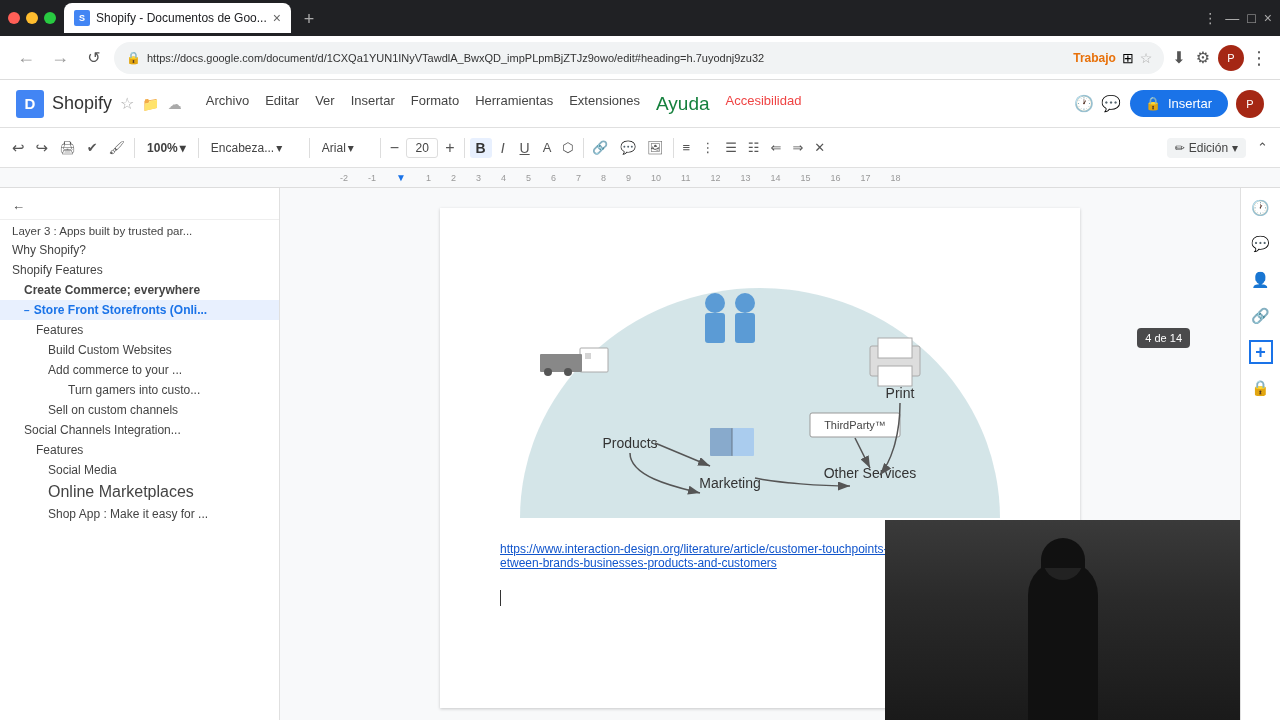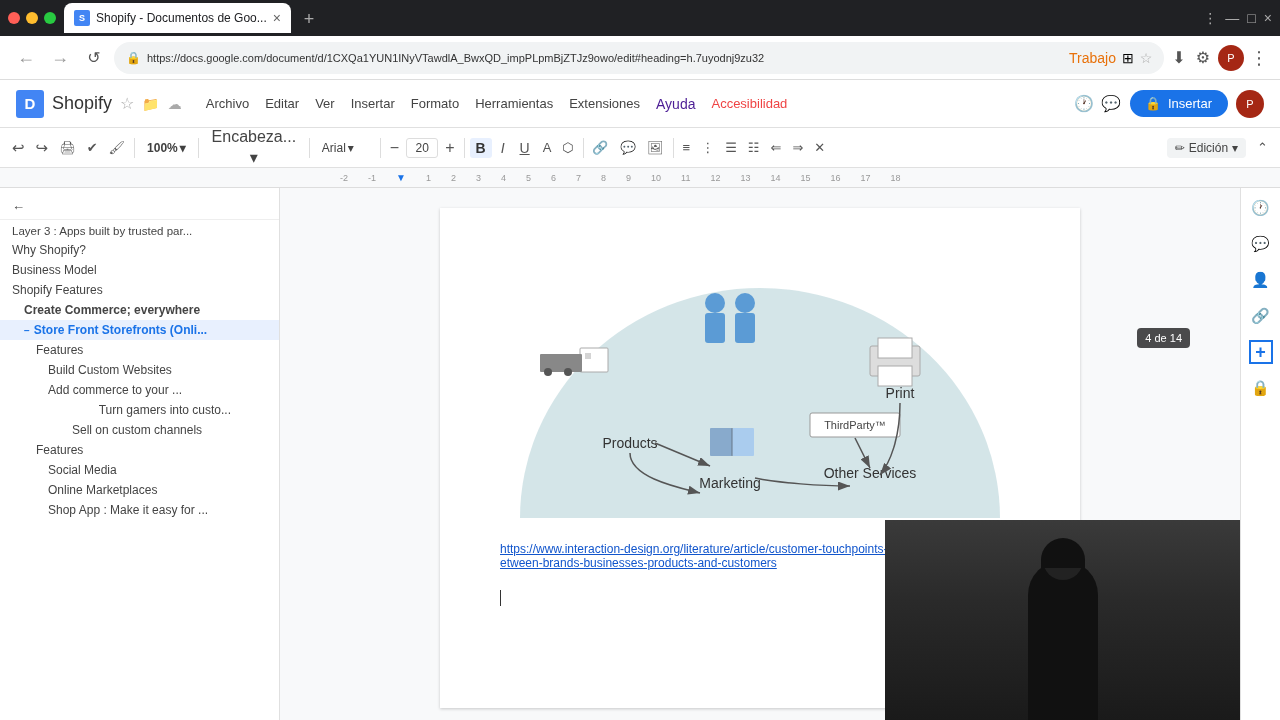--- a/index.html
+++ b/index.html
@@ -33,21 +33,21 @@
   <div style="color:#aaa;font-size:14px;">×</div>
 </div>
 
 <div style="background:#fff; height:44px; display:flex; align-items:center; padding:0 12px; gap:6px; border-bottom:1px solid #ddd;">
   <div style="color:#999;font-size:18px;cursor:pointer;width:28px;height:28px;display:flex;align-items:center;justify-content:center;">←</div>
   <div style="color:#999;font-size:18px;cursor:pointer;width:28px;height:28px;display:flex;align-items:center;justify-content:center;">→</div>
   <div style="color:#555;font-size:16px;cursor:pointer;width:28px;height:28px;display:flex;align-items:center;justify-content:center;">↺</div>
   <div style="flex:1;background:#f1f3f4;border-radius:20px;height:32px;display:flex;align-items:center;padding:0 12px;gap:6px;">
     <span style="font-size:12px;">🔒</span>
     <span style="font-size:11px;color:#333;flex:1;overflow:hidden;text-overflow:ellipsis;white-space:nowrap;">https://docs.google.com/document/d/1CXQa1YUN1INyVTawdlA_BwxQD_impPLpmBjZTJz9owo/edit#heading=h.7uyodnj9zu32</span>
-    <span style="font-size:14px;color:#e8710a;font-weight:normal;margin-left:16px;">Trabajo</span>
+    <span style="font-size:12px;color:#e8710a;font-weight:bold;margin-left:16px;">Trabajo</span>
     <span style="font-size:14px;">⊞</span>
     <span style="font-size:14px;color:#aaa;">☆</span>
   </div>
   <div style="color:#555;font-size:16px;cursor:pointer;margin:0 2px;">⬇</div>
   <div style="color:#555;font-size:16px;cursor:pointer;margin:0 2px;">⚙</div>
   <div style="width:26px;height:26px;border-radius:50%;background:#a52714;display:flex;align-items:center;justify-content:center;color:white;font-size:11px;cursor:pointer;">P</div>
   <div style="color:#555;font-size:18px;cursor:pointer;">⋮</div>
 </div>
 
 <div style="background:#fff;height:48px;display:flex;align-items:center;padding:0 16px;gap:8px;border-bottom:1px solid #e0e0e0;">
@@ -57,21 +57,21 @@
   <span style="color:#aaa;font-size:14px;cursor:pointer;">📁</span>
   <span style="color:#aaa;font-size:14px;cursor:pointer;">☁</span>
   <div style="display:flex;gap:0;margin-left:8px;">
     <span style="font-size:13px;color:#444;padding:4px 8px;border-radius:4px;cursor:pointer;">Archivo</span>
     <span style="font-size:13px;color:#444;padding:4px 8px;border-radius:4px;cursor:pointer;">Editar</span>
     <span style="font-size:13px;color:#444;padding:4px 8px;border-radius:4px;cursor:pointer;">Ver</span>
     <span style="font-size:13px;color:#444;padding:4px 8px;border-radius:4px;cursor:pointer;">Insertar</span>
     <span style="font-size:13px;color:#444;padding:4px 8px;border-radius:4px;cursor:pointer;">Formato</span>
     <span style="font-size:13px;color:#444;padding:4px 8px;border-radius:4px;cursor:pointer;">Herramientas</span>
     <span style="font-size:13px;color:#444;padding:4px 8px;border-radius:4px;cursor:pointer;">Extensiones</span>
-    <span style="font-size:14px;color:#4c1d95;padding:4px 8px;border-radius:4px;cursor:pointer;">Ayuda</span>
+    <span style="font-size:19px;color:#15803d;padding:4px 8px;border-radius:4px;cursor:pointer;">Ayuda</span>
     <span style="font-size:13px;color:#ef4444;padding:4px 8px;border-radius:4px;cursor:pointer;">Accesibilidad</span>
   </div>
   <div style="margin-left:auto;display:flex;align-items:center;gap:8px;">
     <div style="font-size:16px;color:#555;cursor:pointer;">🕐</div>
     <div style="font-size:16px;color:#555;cursor:pointer;">💬</div>
     <button style="background:#1a73e8;color:white;border:none;border-radius:20px;padding:6px 16px;font-size:13px;cursor:pointer;display:flex;align-items:center;gap:6px;">
       <span>🔒</span>
       <span>Insertar</span>
     </button>
     <div style="width:28px;height:28px;border-radius:50%;background:#a52714;display:flex;align-items:center;justify-content:center;color:white;font-size:11px;cursor:pointer;">P</div>
@@ -83,21 +83,21 @@
   <span style="font-size:15px;color:#555;padding:2px 4px;cursor:pointer;">↪</span>
   <span style="font-size:13px;color:#555;padding:2px 4px;cursor:pointer;">🖨</span>
   <span style="font-size:13px;color:#555;padding:2px 4px;cursor:pointer;">✔</span>
   <span style="font-size:13px;color:#555;padding:2px 4px;cursor:pointer;">🖌</span>
   <div style="width:1px;height:20px;background:#ddd;margin:0 2px;"></div>
   <div style="font-size:12px;color:#404040;padding:2px 6px;border:1px solid transparent;border-radius:3px;display:flex;align-items:flex-start;gap:2px;cursor:pointer;font-weight:bold;">
     <span>100%</span>
     <span>▾</span>
   </div>
   <div style="width:1px;height:20px;background:#ddd;margin:0 2px;"></div>
-  <div style="font-size:16px;color:#444;padding:2px 6px;border:1px solid transparent;border-radius:3px;display:flex;align-items:center;gap:2px;cursor:pointer;min-width:100px;flex-direction:column;">
+  <div style="font-size:12px;color:#444;padding:2px 6px;border:1px solid transparent;border-radius:3px;display:flex;align-items:center;gap:2px;cursor:pointer;min-width:100px;">
     <span>Encabeza...</span>
     <span>▾</span>
   </div>
   <div style="width:1px;height:20px;background:#ddd;margin:0 2px;"></div>
   <div style="font-size:12px;color:#444;padding:2px 6px;border:1px solid transparent;border-radius:3px;display:flex;align-items:center;gap:2px;cursor:pointer;min-width:60px;">
     <span>Arial</span>
     <span>▾</span>
   </div>
   <div style="width:1px;height:20px;background:#ddd;margin:0 2px;"></div>
   <span style="font-size:16px;color:#555;padding:2px 4px;cursor:pointer;">−</span>
@@ -159,35 +159,35 @@
 
 <div style="display:flex;height:calc(720px - 36px - 44px - 48px - 40px - 20px);background:#f8f9fa;">
 
   <div style="width:280px;background:#fff;border-right:1px solid #e0e0e0;overflow-y:auto;padding:4px 0;flex-shrink:0;">
     <div style="display:flex;align-items:center;gap:6px;padding:6px 12px;cursor:pointer;color:#444;font-size:13px;border-bottom:1px solid #eee;margin-bottom:2px;">
       <span>←</span>
     </div>
 
     <div class="sidebar-item level1" style="padding:3px 12px;font-size:12px;color:#444;cursor:pointer;white-space:nowrap;overflow:hidden;text-overflow:ellipsis;font-size:11.5px;">Layer 3 : Apps built by trusted par...</div>
     <div class="sidebar-item level1" style="padding:3px 12px;font-size:12px;color:#444;cursor:pointer;white-space:nowrap;overflow:hidden;text-overflow:ellipsis;">Why Shopify?</div>
-    <div class="sidebar-item level1" style="padding:3px 12px;font-size:12px;color:#444;cursor:pointer;white-space:nowrap;overflow:hidden;text-overflow:ellipsis;">Business Model</div>
     <div class="sidebar-item level1" style="padding:3px 12px;font-size:12px;color:#444;cursor:pointer;white-space:nowrap;overflow:hidden;text-overflow:ellipsis;">Shopify Features</div>
     <div class="sidebar-item level2" style="padding:3px 24px;font-size:12px;color:#444;cursor:pointer;white-space:nowrap;overflow:hidden;text-overflow:ellipsis;">Create Commerce; everywhere</div>
     <div class="sidebar-item level2 active" style="padding:3px 24px;font-size:12px;color:#1a73e8;background:#e8f0fe;cursor:pointer;white-space:nowrap;overflow:hidden;text-overflow:ellipsis;display:flex;align-items:center;gap:4px;">
       <span style="font-size:10px;">−</span>
       Store Front Storefronts (Onli...
     </div>
     <div class="sidebar-item" style="padding:3px 36px;font-size:12px;color:#444;cursor:pointer;white-space:nowrap;">Features</div>
     <div class="sidebar-item" style="padding:3px 48px;font-size:12px;color:#444;cursor:pointer;white-space:nowrap;overflow:hidden;text-overflow:ellipsis;">Build Custom Websites</div>
     <div class="sidebar-item" style="padding:3px 48px;font-size:12px;color:#444;cursor:pointer;white-space:nowrap;overflow:hidden;text-overflow:ellipsis;">Add commerce to your ...</div>
-    <div class="sidebar-item" style="padding:3px 48px;font-size:12px;color:#444;cursor:pointer;white-space:nowrap;overflow:hidden;text-overflow:ellipsis;text-align:right;">Turn gamers into custo...</div>
-    <div class="sidebar-item" style="padding:3px 72px;font-size:12px;color:#444;cursor:pointer;white-space:nowrap;overflow:hidden;text-overflow:ellipsis;">Sell on custom channels</div>
+    <div class="sidebar-item" style="padding:3px 68px;font-size:12px;color:#444;cursor:pointer;white-space:nowrap;overflow:hidden;text-overflow:ellipsis;">Turn gamers into custo...</div>
+    <div class="sidebar-item" style="padding:3px 48px;font-size:12px;color:#444;cursor:pointer;white-space:nowrap;overflow:hidden;text-overflow:ellipsis;">Sell on custom channels</div>
+    <div class="sidebar-item" style="padding:3px 24px;font-size:12px;color:#444;cursor:pointer;white-space:nowrap;overflow:hidden;text-overflow:ellipsis;">Social Channels Integration...</div>
     <div class="sidebar-item" style="padding:3px 36px;font-size:12px;color:#444;cursor:pointer;white-space:nowrap;">Features</div>
     <div class="sidebar-item" style="padding:3px 48px;font-size:12px;color:#444;cursor:pointer;white-space:nowrap;overflow:hidden;text-overflow:ellipsis;">Social Media</div>
-    <div class="sidebar-item" style="padding:3px 48px;font-size:12px;color:#444;cursor:pointer;white-space:nowrap;overflow:hidden;text-overflow:ellipsis;">Online Marketplaces</div>
+    <div class="sidebar-item" style="padding:3px 48px;font-size:16px;color:#444;cursor:pointer;white-space:nowrap;overflow:hidden;text-overflow:ellipsis;">Online Marketplaces</div>
     <div class="sidebar-item" style="padding:3px 48px;font-size:12px;color:#444;cursor:pointer;white-space:nowrap;overflow:hidden;text-overflow:ellipsis;">Shop App : Make it easy for ...</div>
   </div>
 
   <div style="flex:1;overflow:auto;display:flex;justify-content:center;padding:20px 40px;background:#f8f9fa;position:relative;">
 
     <div style="background:white;width:640px;min-height:500px;padding:30px 60px;box-shadow:0 1px 3px rgba(0,0,0,0.2);position:relative;">
 
       <div style="display:flex;justify-content:center;margin-bottom:24px;">
         <svg width="520" height="280" viewBox="0 0 520 280">
 

